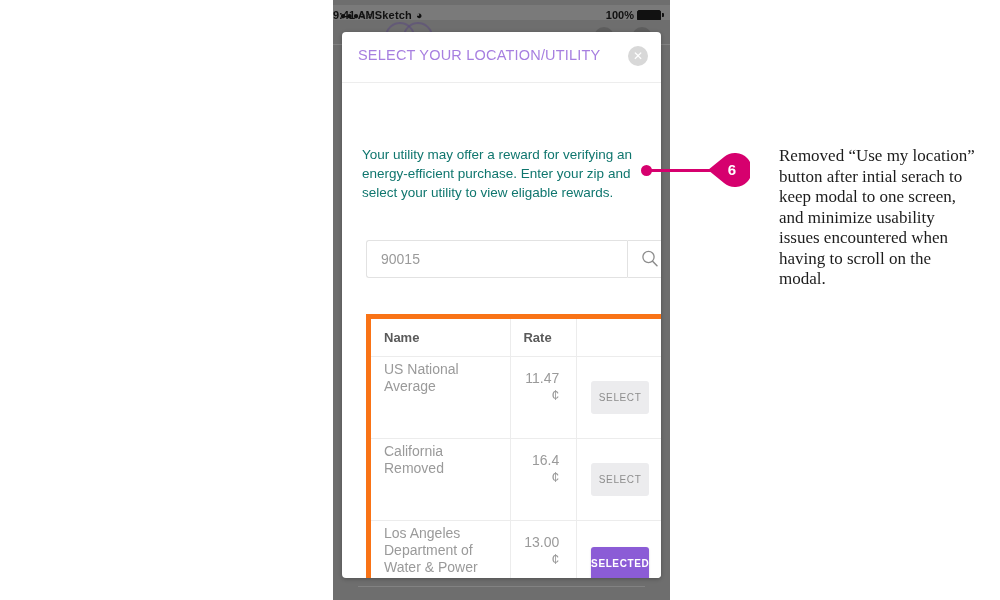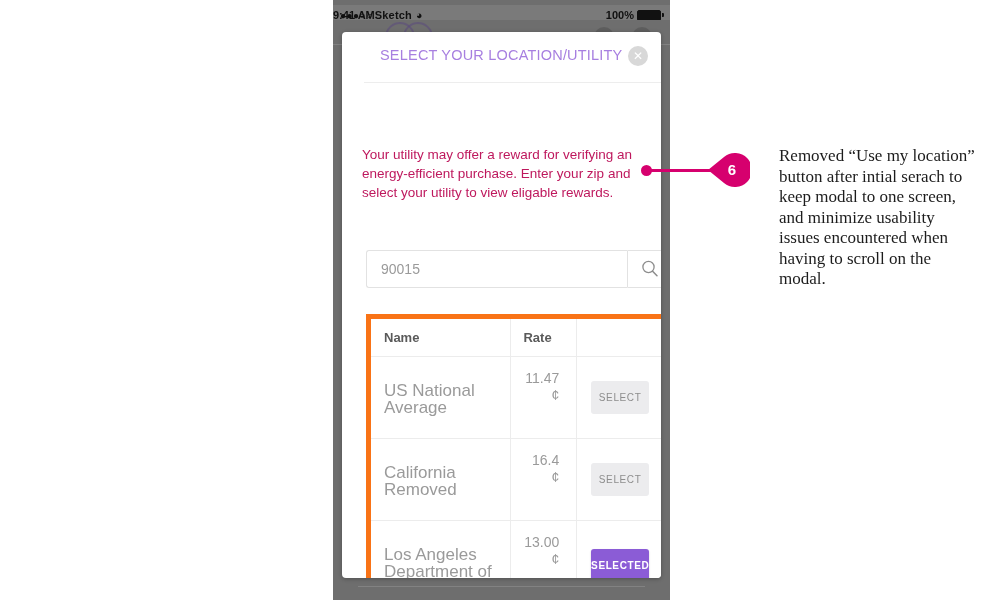--- a/index.html
+++ b/index.html
@@ -124,21 +124,20 @@
     background: #ffffff;
     border-radius: 4px;
     box-shadow: 0 1px 4px rgba(0,0,0,0.28);
     overflow: hidden;
   }
 
   #modal-header {
     position: relative;
     height: 50px;
     border-bottom: 1px solid #ededed;
-    margin-left: 22px;
   }
   #modal-title {
     position: absolute;
     left: 16px;
     top: 15px;
     font-size: 14.5px;
     color: #a77fe0;
     letter-spacing: 0.2px;
     white-space: nowrap;
   }
@@ -161,28 +160,28 @@
     position: relative;
   }
 
   #intro-text {
     position: absolute;
     left: 20px;
     top: 62px;
     width: 285px;
     font-size: 13.5px;
     line-height: 19px;
-    color: #be185d;
+    color: #0f766e;
   }
 
   
   #search-row {
     position: absolute;
     left: 24px;
-    top: 167px;
+    top: 157px;
     width: 306px;
     height: 38px;
     display: flex;
   }
   #search-input {
     flex: 1;
     border: 1px solid #e2e2e2;
     border-right: none;
     border-radius: 3px 0 0 3px;
     background: #fff;
@@ -232,24 +231,24 @@
     height: 40px;
     font-size: 13px;
     color: #5a5a5a;
     font-weight: bold;
     text-align: left;
     padding: 0 0 0 13px;
   }
   #rate-table th.col-rate { padding-left: 12px; }
 
   td.cell-name {
-    font-size: 17px;
+    font-size: 14px;
     line-height: 17px;
     color: #9a9a9a;
-    padding: 25px 8px 13px 13px;
+    padding: 4px 8px 13px 13px;
     vertical-align: top;
   }
   td.cell-rate {
     font-size: 14px;
     line-height: 17px;
     color: #9a9a9a;
     text-align: right;
     padding: 13px 17px 13px 4px;
     vertical-align: top;
   }

